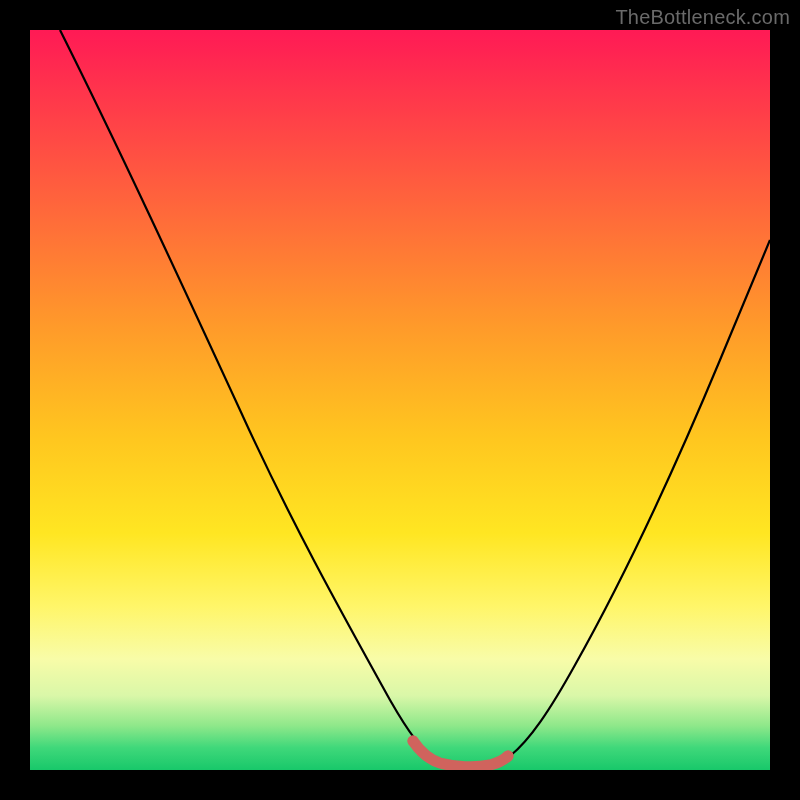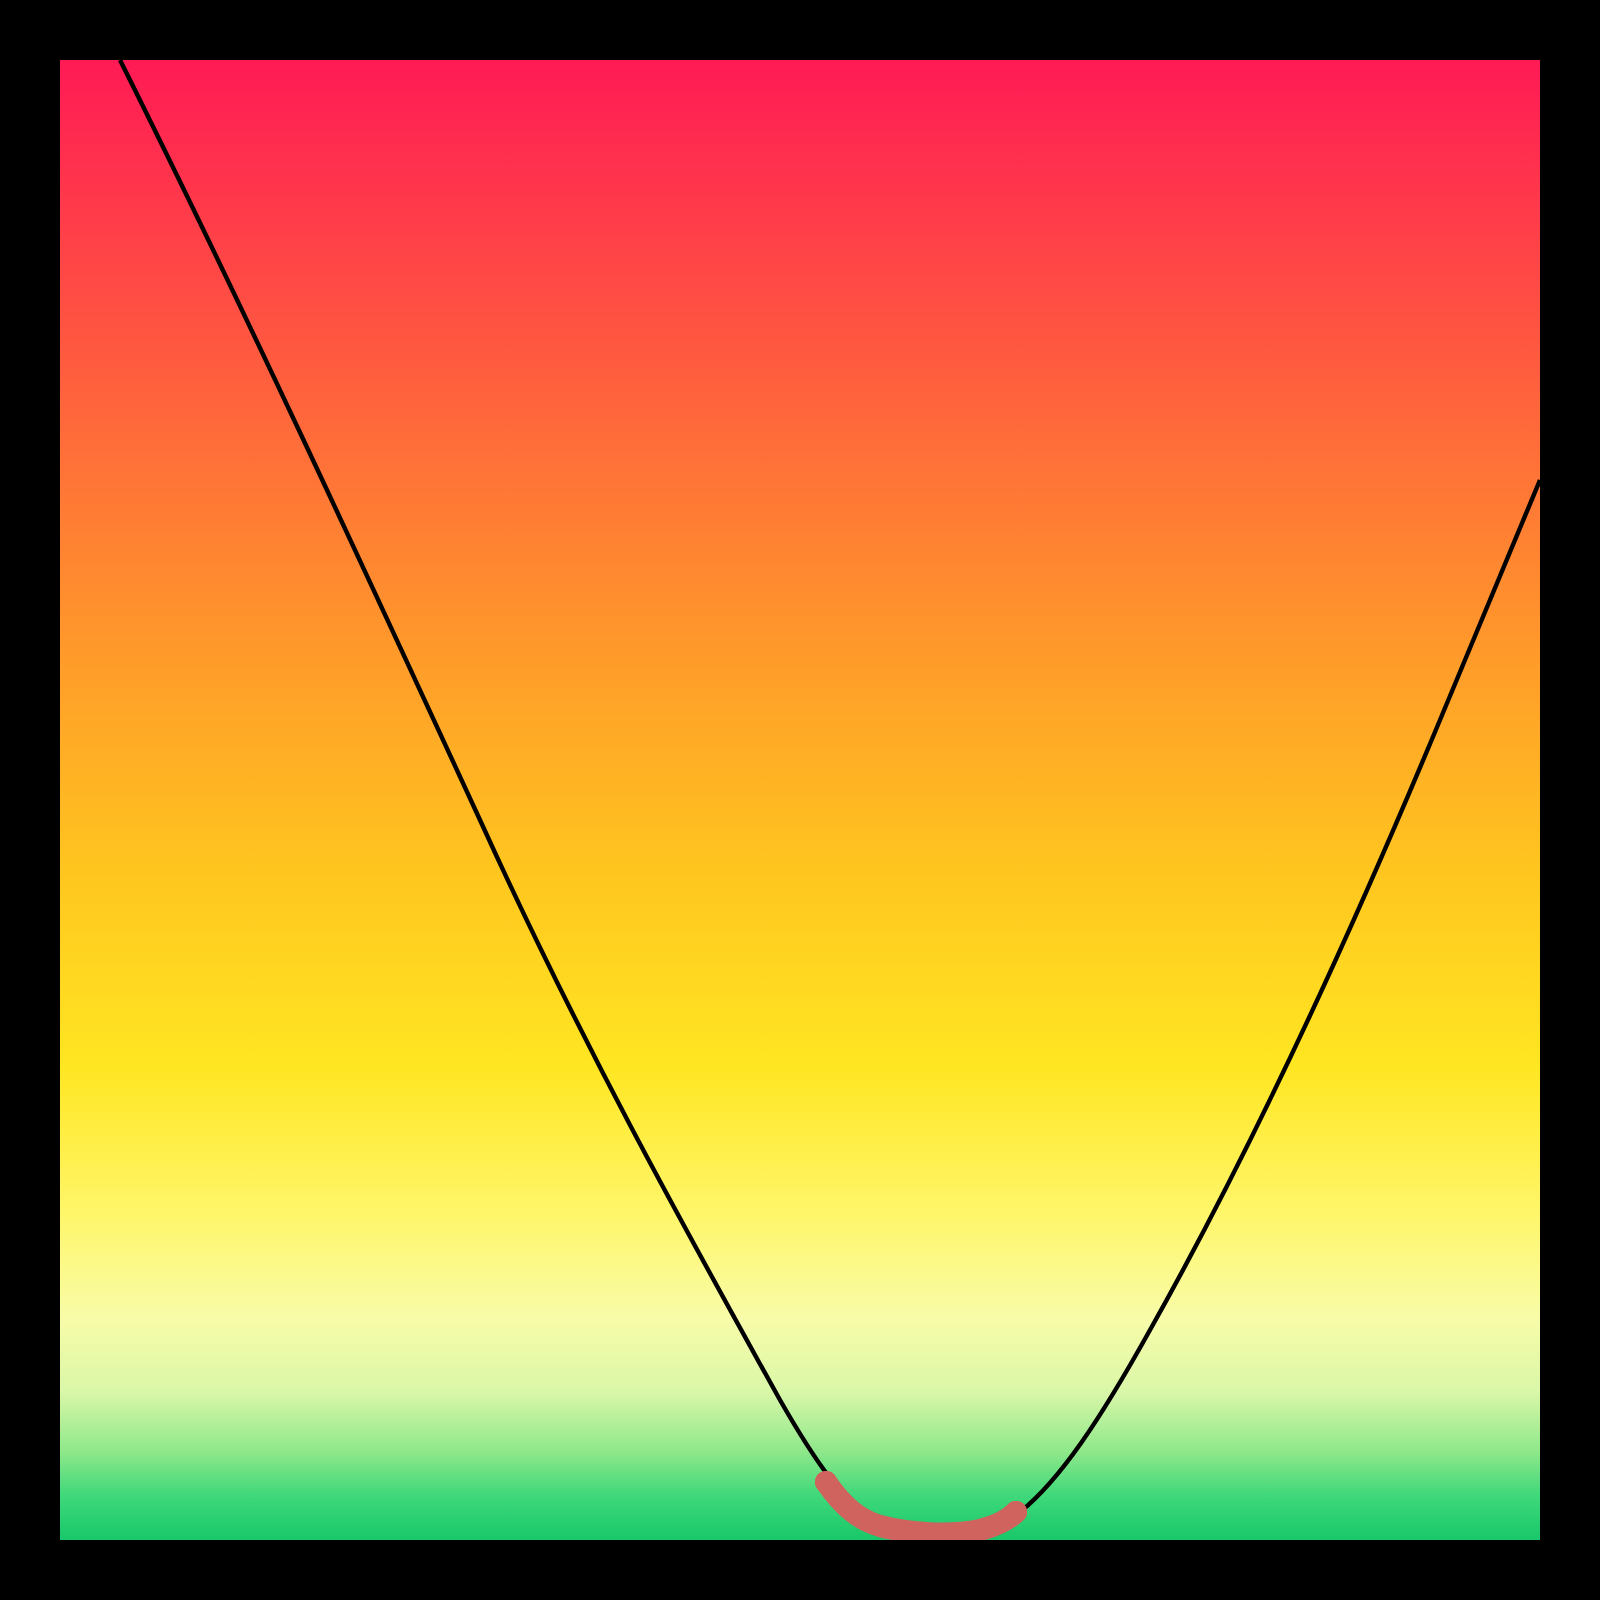--- a/index.html
+++ b/index.html
@@ -80,14 +80,15 @@
                C 425 737, 445 738, 460 735
                C 468 733, 474 730, 478 726"></path>
 
       <circle cx="383" cy="711" r="5.5" fill="#d0635d"></circle>
       <circle cx="478" cy="726" r="5.5" fill="#d0635d"></circle>
 
     </svg>
 
   </div>
 
+  <div class="credit">TheBottleneck.com</div>
 
 </div>
 
 </body></html>

